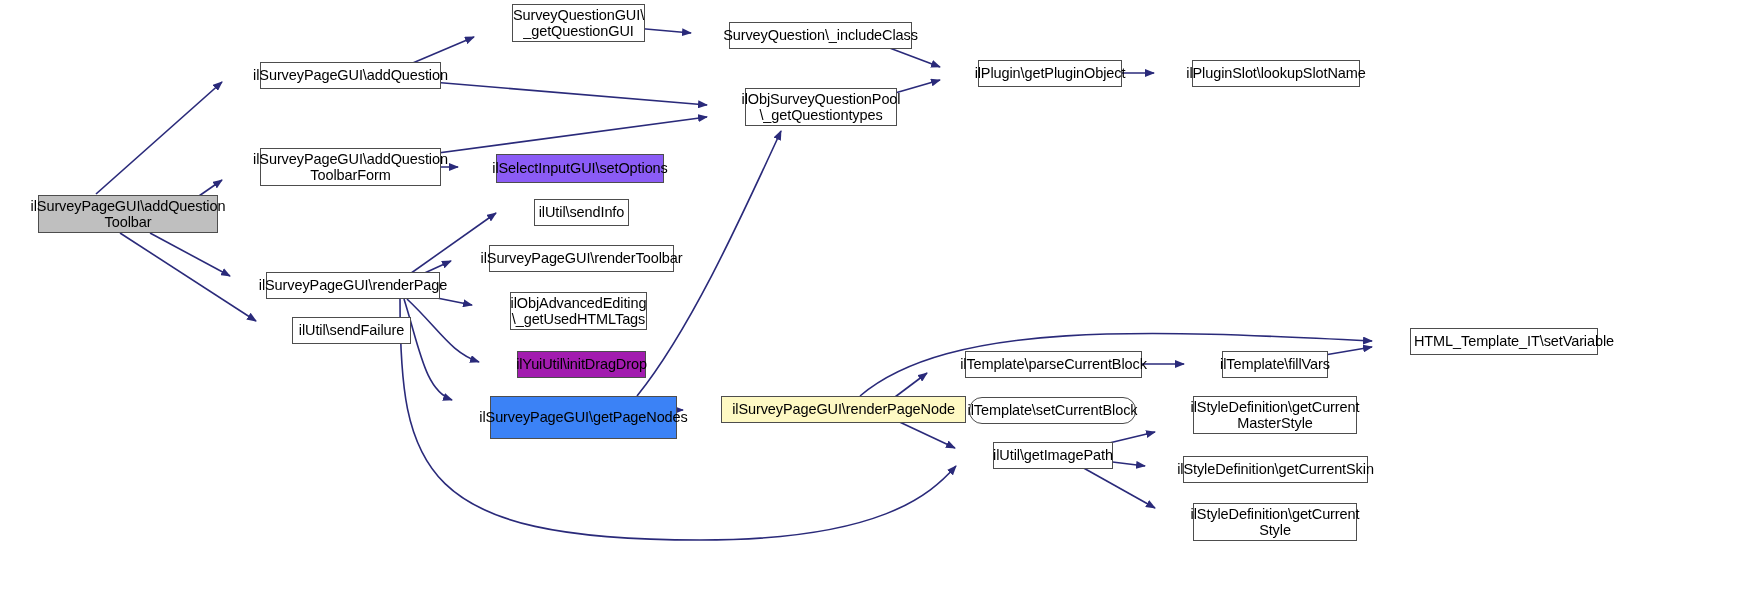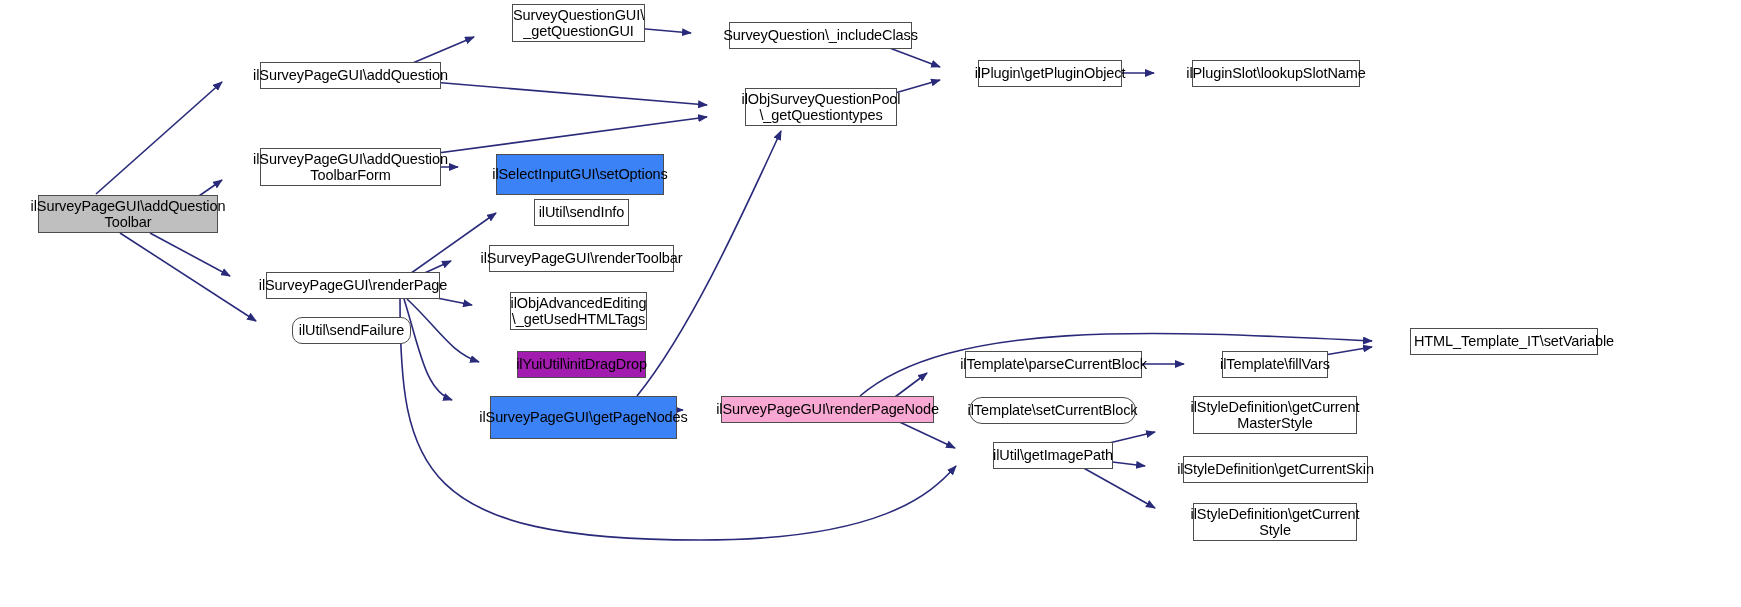--- a/index.html
+++ b/index.html
@@ -118,34 +118,34 @@
     </g>
   </svg>
 
   <div id="node-layer">
       <div class="node root" style="left: 5px; top: 195px; width: 180px; height: 38px; background: rgb(191, 191, 191); border-color: rgb(77, 77, 77);"><span>ilSurveyPageGUI\addQuestion
 Toolbar</span></div>
       <div class="node" style="left: 227px; top: 62px; width: 181px; height: 27px; background: rgb(255, 255, 255); border-color: rgb(77, 77, 77);"><span>ilSurveyPageGUI\addQuestion</span></div>
       <div class="node" style="left: 227px; top: 148px; width: 181px; height: 38px; background: rgb(255, 255, 255); border-color: rgb(77, 77, 77);"><span>ilSurveyPageGUI\addQuestion
 ToolbarForm</span></div>
       <div class="node" style="left: 233px; top: 272px; width: 174px; height: 27px; background: rgb(255, 255, 255); border-color: rgb(77, 77, 77);"><span>ilSurveyPageGUI\renderPage</span></div>
-      <div class="node" style="left: 259px; top: 317px; width: 119px; height: 27px; background: rgb(255, 255, 255); border-color: rgb(77, 77, 77); border-radius: 10px;"><span>ilUtil\sendFailure</span></div>
+      <div class="node" style="left: 259px; top: 317px; width: 119px; height: 27px; background: rgb(255, 255, 255); border-color: rgb(77, 77, 77);"><span>ilUtil\sendFailure</span></div>
       <div class="node" style="left: 479px; top: 4px; width: 133px; height: 38px; background: rgb(255, 255, 255); border-color: rgb(77, 77, 77);"><span>SurveyQuestionGUI\
 _getQuestionGUI</span></div>
       <div class="node" style="left: 696px; top: 22px; width: 183px; height: 27px; background: rgb(255, 255, 255); border-color: rgb(77, 77, 77);"><span>SurveyQuestion\_includeClass</span></div>
       <div class="node" style="left: 712px; top: 88px; width: 152px; height: 38px; background: rgb(255, 255, 255); border-color: rgb(77, 77, 77);"><span>ilObjSurveyQuestionPool
 \_getQuestiontypes</span></div>
-      <div class="node" style="left: 463px; top: 154px; width: 168px; height: 41px; background: #3b82f6; border-color: rgb(77, 77, 77);"><span>ilSelectInputGUI\setOptions</span></div>
+      <div class="node" style="left: 463px; top: 154px; width: 168px; height: 29px; background: #8b5cf6; border-color: rgb(77, 77, 77);"><span>ilSelectInputGUI\setOptions</span></div>
       <div class="node" style="left: 501px; top: 199px; width: 95px; height: 27px; background: rgb(255, 255, 255); border-color: rgb(77, 77, 77); text-align: center;"><span>ilUtil\sendInfo</span></div>
       <div class="node" style="left: 456px; top: 245px; width: 185px; height: 27px; background: rgb(255, 255, 255); border-color: rgb(77, 77, 77);"><span>ilSurveyPageGUI\renderToolbar</span></div>
       <div class="node" style="left: 477px; top: 292px; width: 137px; height: 38px; background: rgb(255, 255, 255); border-color: rgb(77, 77, 77);"><span>ilObjAdvancedEditing
 \_getUsedHTMLTags</span></div>
       <div class="node" style="left: 484px; top: 351px; width: 129px; height: 27px; background: #a21caf; border-color: rgb(77, 77, 77);"><span>ilYuiUtil\initDragDrop</span></div>
       <div class="node" style="left: 457px; top: 396px; width: 187px; height: 43px; background: #3b82f6; border-color: rgb(77, 77, 77);"><span>ilSurveyPageGUI\getPageNodes</span></div>
-      <div class="node" style="left: 688px; top: 396px; width: 213px; height: 27px; background: #f9a8d4; border-color: rgb(77, 77, 77);"><span>ilSurveyPageGUI\renderPageNode</span></div>
+      <div class="node" style="left: 688px; top: 396px; width: 245px; height: 27px; background: #fef9c3; border-color: rgb(77, 77, 77);"><span>ilSurveyPageGUI\renderPageNode</span></div>
       <div class="node" style="left: 932px; top: 351px; width: 177px; height: 27px; background: rgb(255, 255, 255); border-color: rgb(77, 77, 77);"><span>ilTemplate\parseCurrentBlock</span></div>
       <div class="node" style="left: 936px; top: 397px; width: 167px; height: 27px; background: rgb(255, 255, 255); border-color: rgb(77, 77, 77); border-radius: 13px;"><span>ilTemplate\setCurrentBlock</span></div>
       <div class="node" style="left: 960px; top: 442px; width: 120px; height: 27px; background: rgb(255, 255, 255); border-color: rgb(77, 77, 77);"><span>ilUtil\getImagePath</span></div>
       <div class="node" style="left: 1189px; top: 351px; width: 106px; height: 27px; background: rgb(255, 255, 255); border-color: rgb(77, 77, 77);"><span>ilTemplate\fillVars</span></div>
       <div class="node" style="left: 1160px; top: 396px; width: 164px; height: 38px; background: rgb(255, 255, 255); border-color: rgb(77, 77, 77);"><span>ilStyleDefinition\getCurrent
 MasterStyle</span></div>
       <div class="node" style="left: 1150px; top: 456px; width: 185px; height: 27px; background: rgb(255, 255, 255); border-color: rgb(77, 77, 77);"><span>ilStyleDefinition\getCurrentSkin</span></div>
       <div class="node" style="left: 1160px; top: 503px; width: 164px; height: 38px; background: rgb(255, 255, 255); border-color: rgb(77, 77, 77);"><span>ilStyleDefinition\getCurrent
 Style</span></div>
       <div class="node" style="left: 1377px; top: 328px; width: 188px; height: 27px; background: rgb(255, 255, 255); border-color: rgb(77, 77, 77); padding-left: 20px;"><span>HTML_Template_IT\setVariable</span></div>

